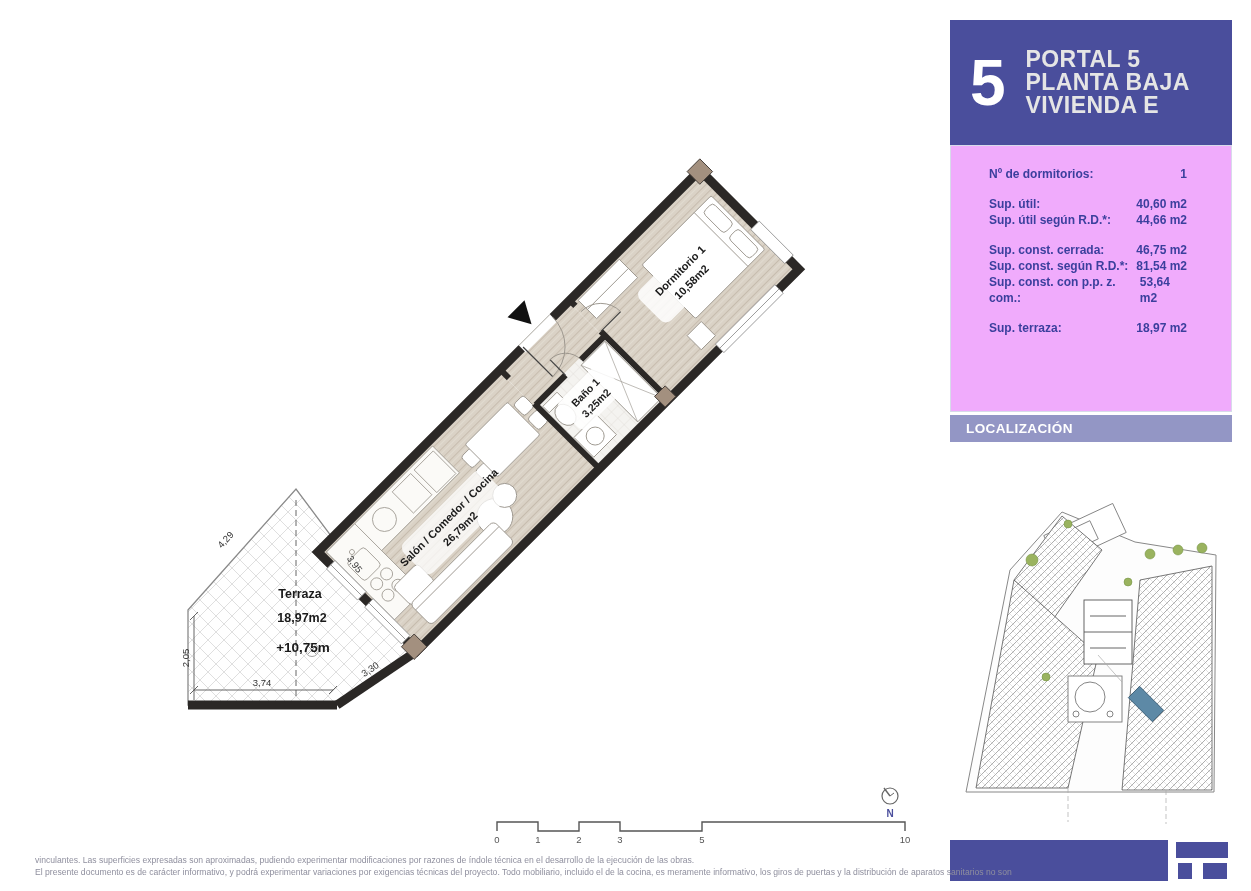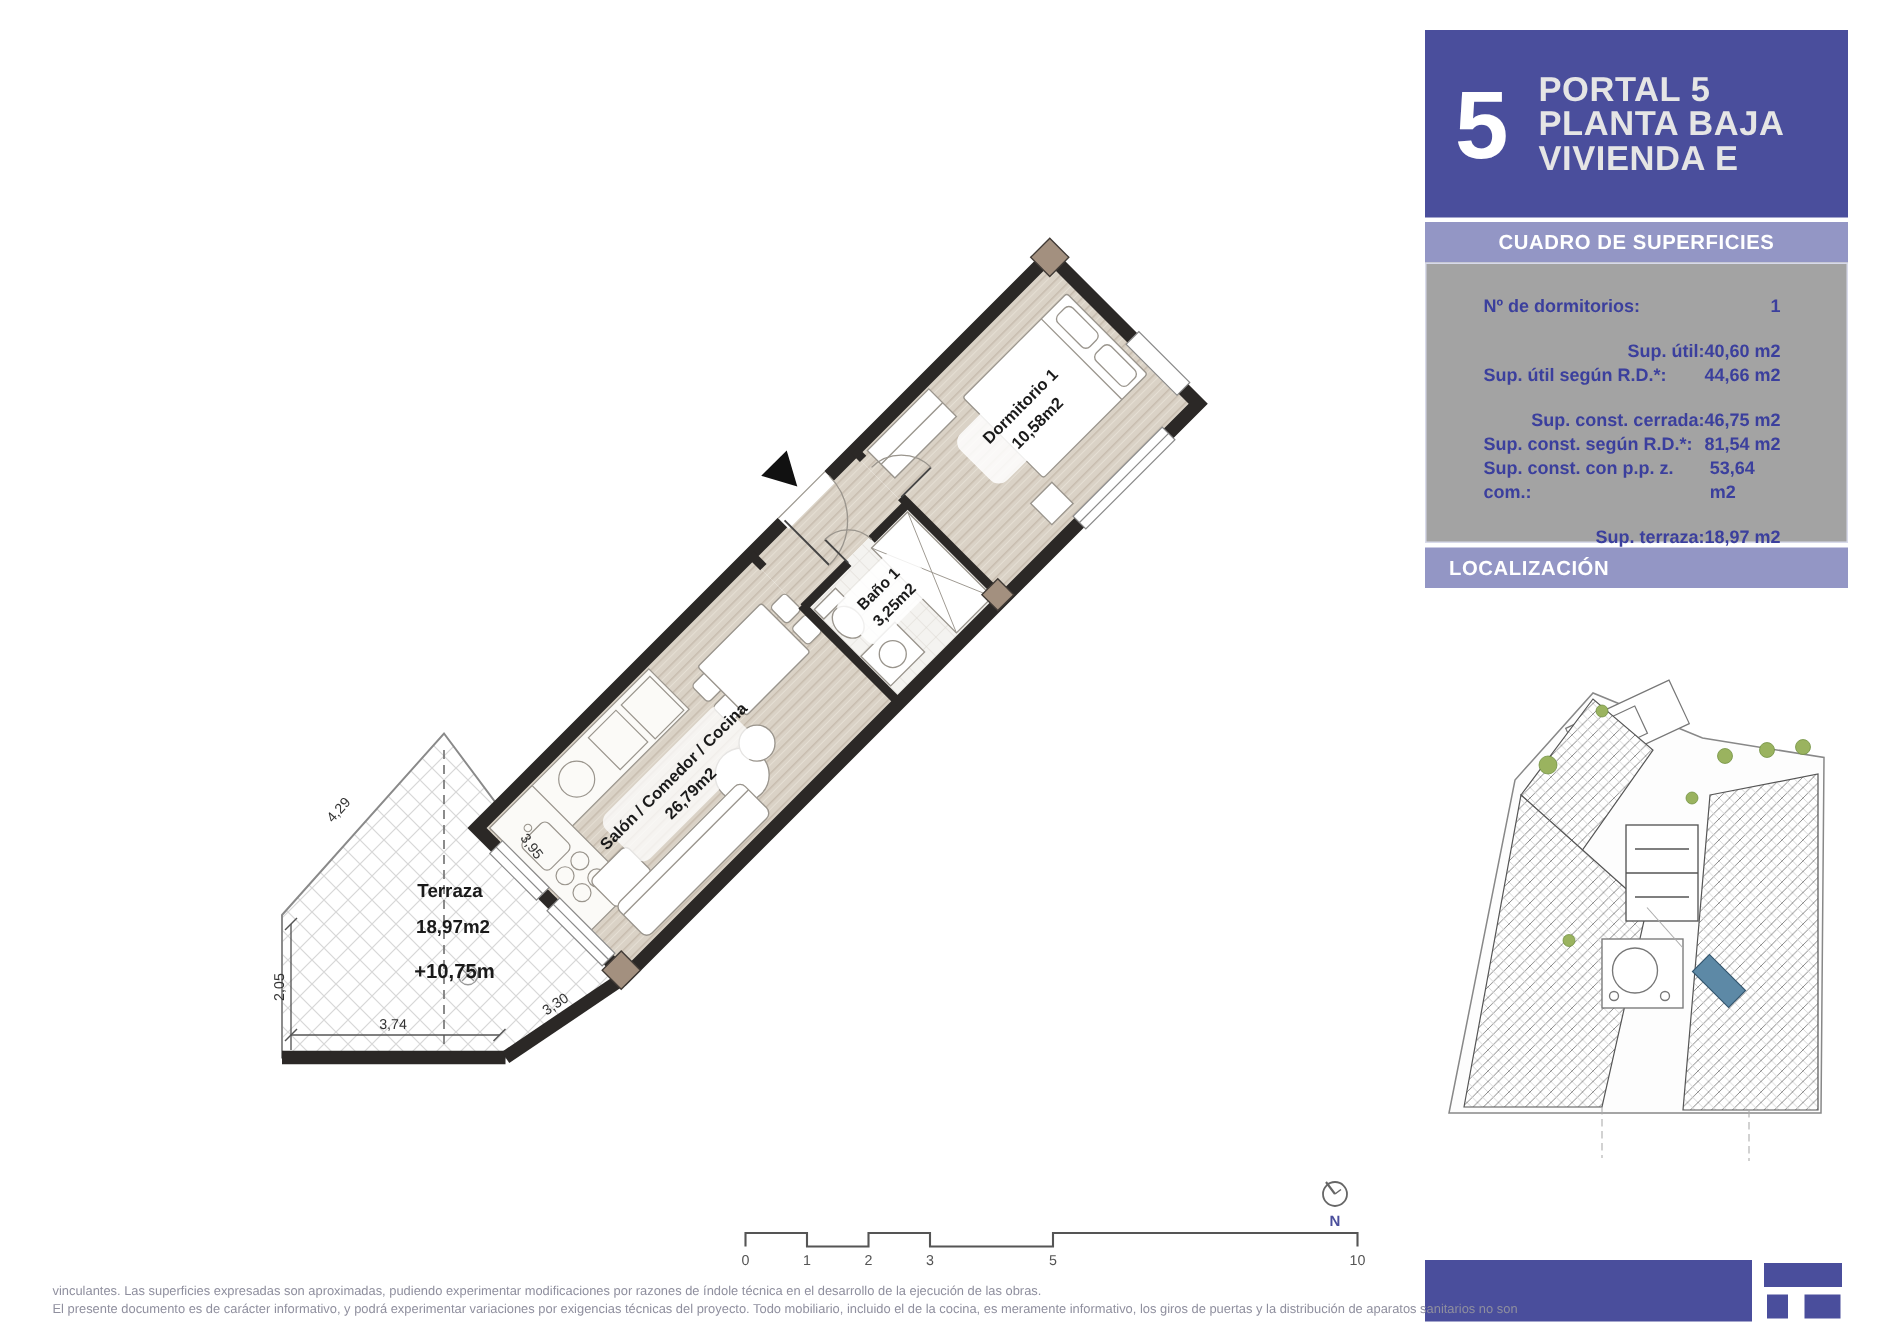--- a/index.html
+++ b/index.html
@@ -6,25 +6,25 @@
   body{width:1251px;height:891px;position:relative;font-family:"Liberation Sans",sans-serif;overflow:hidden;}
   .plan-svg{position:absolute;left:0;top:0;}
   
   .sidebar{position:absolute;left:950px;top:20px;width:282px;height:861px;}
   .sb-header{background:#4a4e9c;height:125px;display:flex;align-items:center;padding:0 0 0 20px;box-sizing:border-box;}
   .big5{color:#fff;font-size:64px;font-weight:bold;line-height:1;margin-right:20px;}
   .hlines{color:#e5e5e5;font-weight:bold;font-size:23px;line-height:23px;letter-spacing:.4px;}
   .sb-band{background:#9396c5;height:27px;margin-top:3px;color:#fff;font-weight:bold;
            font-size:13.5px;letter-spacing:.4px;display:flex;align-items:center;justify-content:center;}
   .sb-band.left{justify-content:flex-start;padding-left:16px;}
-  .sb-table{background:#a3a3a3;border:1px solid #d8daea;box-sizing:border-box;height:187px;
+  .sb-table{background:#f0abfc;border:1px solid #d8daea;box-sizing:border-box;height:267px;
             padding:20px 44px 0 38px;}
   .srow{display:flex;justify-content:space-between;font-size:12px;font-weight:bold;
         color:#3b3f9d;line-height:16px;}
-  .srow.gap{margin-top:14px;justify-content:flex-end;}
+  .srow.gap{margin-top:14px;}
   .sb-map{background:#fff;height:414px;position:relative;}
   .sb-footer{position:absolute;left:0;top:820px;width:282px;height:41px;display:flex;}
   .fb-left{background:#4a4e9c;width:218px;height:41px;}
   .fb-gap{width:8px;background:#fff;height:41px;}
   .fb-logo{width:56px;height:41px;position:relative;}
   .fb-top{position:absolute;left:0;top:2px;width:52px;height:16px;background:#4a4e9c;}
   .fb-sq1{position:absolute;left:2px;top:23px;width:14px;height:16px;background:#4a4e9c;}
   .fb-sq2{position:absolute;left:27px;top:23px;width:24px;height:16px;background:#4a4e9c;}
   
   .disclaimer{position:absolute;left:35px;top:854px;width:885px;color:#8f8f9e;
@@ -229,21 +229,20 @@
 
   <div class="sb-header">
     <div class="big5">5</div>
     <div class="hlines">
       <div>PORTAL 5</div>
       <div>PLANTA BAJA</div>
       <div>VIVIENDA E</div>
     </div>
   </div>
 
-  <div class="sb-band">CUADRO DE SUPERFICIES</div>
 
   <div class="sb-table">
     <div class="srow">
       <span>Nº de dormitorios:</span>
       <span>1</span>
     </div>
     <div class="srow gap">
       <span>Sup. útil:</span>
       <span>40,60 m2</span>
     </div>

